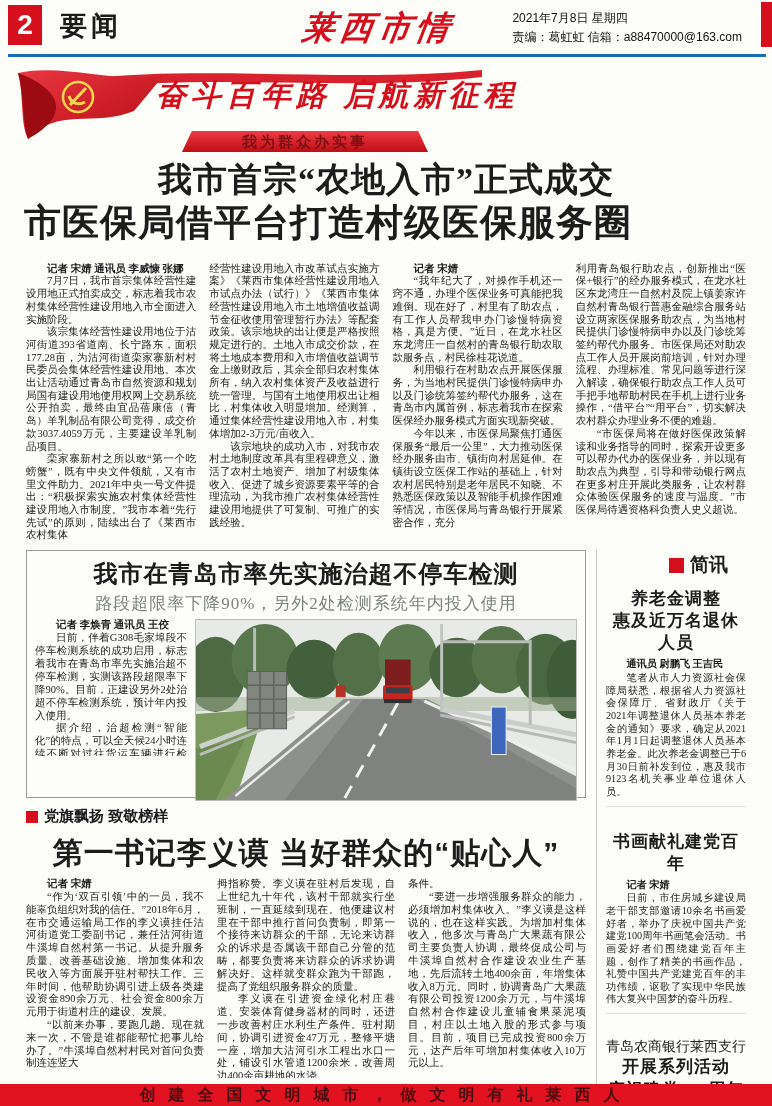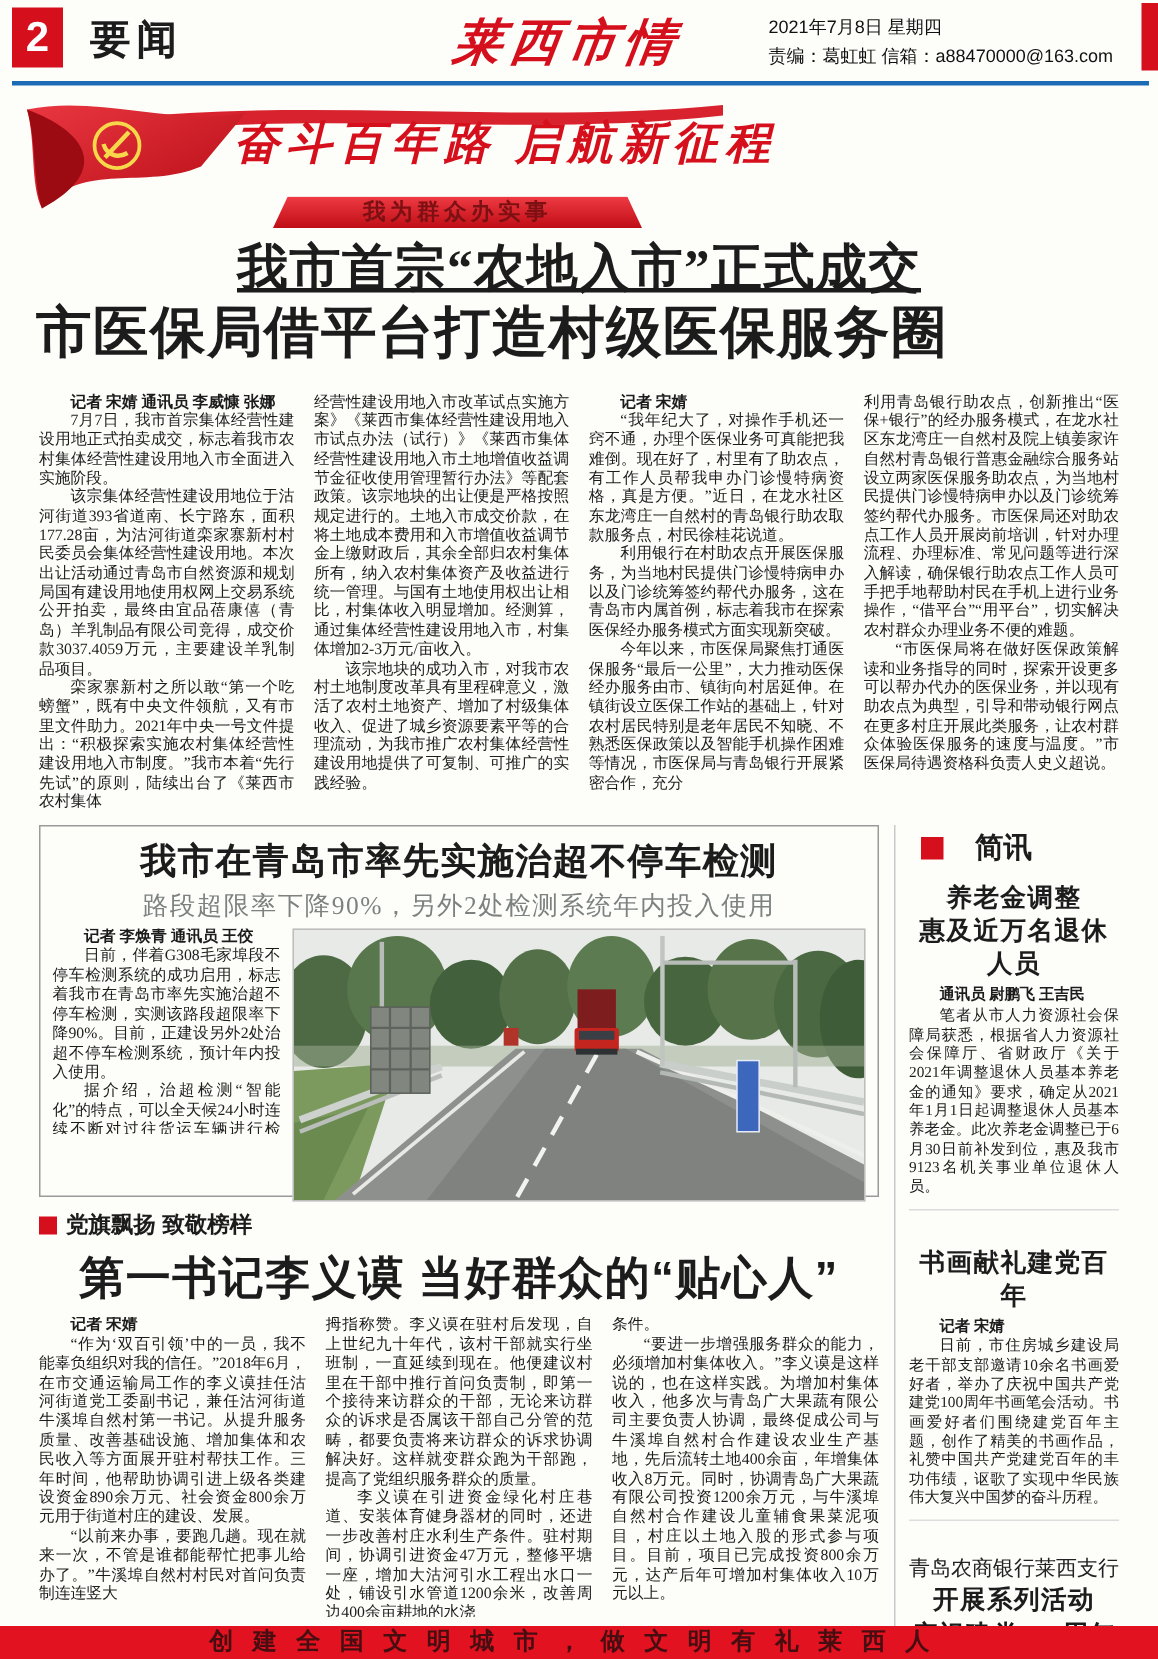--- a/index.html
+++ b/index.html
@@ -29,21 +29,21 @@
     position:absolute; left:142px; top:8px; color:#d5101c;
     font-weight:900; font-style:italic; font-size:30px; letter-spacing:5px; white-space:nowrap;
   }
   .ribbon {
     position:absolute; left:168px; top:64px; width:246px; height:21px;
     background:linear-gradient(#ef3b43,#bf0d16); color:#7c1013;
     font:900 15px/21px "Liberation Sans",sans-serif; text-align:center; letter-spacing:3px;
     clip-path:polygon(4% 0,96% 0,100% 100%,0 100%);
   }
   
-  .headline1 { margin:6px 24px 0; text-align:center; font-size:34px; font-weight:900; line-height:1.22; letter-spacing:1px;text-decoration:underline; }
+  .headline1 { margin:6px 24px 0; text-align:center; font-size:34px; font-weight:900; line-height:1.22; letter-spacing:1px; }
   .headline2 { margin:0 24px 16px; text-align:left; font-size:37px; font-weight:900; line-height:1.25; letter-spacing:1px; }
   
   .cols4 { display:flex; gap:13px; margin:4px 26px 0; font-size:10.5px; line-height:1.21; }
   .cols3 { display:flex; gap:13px; font-size:10.5px; line-height:1.22; height:200px; overflow:hidden; }
   .col { flex:1; text-align:justify; }
   .page p { margin:0; text-indent:2em; }
   .byline { font-weight:bold; }
   .cont p:first-child { text-indent:0; }
   
   .lower { display:flex; gap:10px; margin:8px 26px 0; }
@@ -53,21 +53,21 @@
   .feature-sub { text-align:center; font-size:17px; color:#7d827e; margin:0 0 4px; letter-spacing:1px; text-shadow:0 0 2px #fff; }
   .feature-row { display:flex; gap:8px; height:137px; }
   .feature-text { width:152px; font-size:10.5px; line-height:1.23; text-align:justify; overflow:hidden; }
   .photo { flex:1; height:180px; border:1px solid #bdbdbd; background:#e7eae6; }
   .party { margin-top:9px; }
   .kicker { display:flex; align-items:center; gap:6px; font:700 15px "Liberation Sans",sans-serif; }
   .red-sq { display:inline-block; width:12px; height:12px; background:#d5101c; }
   .party-h { text-align:center; font:900 30px/1.3 "Liberation Sans",sans-serif; margin:7px 0 6px; letter-spacing:1px; }
   
   .briefs { flex:1; border-left:1px solid #c9c9c9; padding-left:9px; overflow:hidden; font-size:10.2px; line-height:1.24; }
-  .briefs-header { display:flex; align-items:center; gap:21px; font:900 19px "Liberation Sans",sans-serif; margin:2px 8px 8px; }
+  .briefs-header { display:flex; align-items:center; gap:6px; font:900 19px "Liberation Sans",sans-serif; margin:2px 18px 8px;justify-content:flex-end; }
   .briefs-header .red-sq { width:15px; height:15px; }
   .brief { padding:2px 0 7px; }
   .brief + .brief { border-top:1px solid #ddd; padding-top:24px; }
   .brief-kicker { text-align:right; font-size:14px; margin-bottom:1px; color:#222; }
   .brief-kicker:empty { display:none; }
   .brief-title { text-align:center; font-size:17px; font-weight:900; line-height:1.3; white-space:pre-line; margin-bottom:4px; letter-spacing:1px; }
   .brief .byline { text-indent:2em; margin-bottom:1px; }
   .brief-body { text-indent:2em; text-align:justify; }
   
   .footer {

